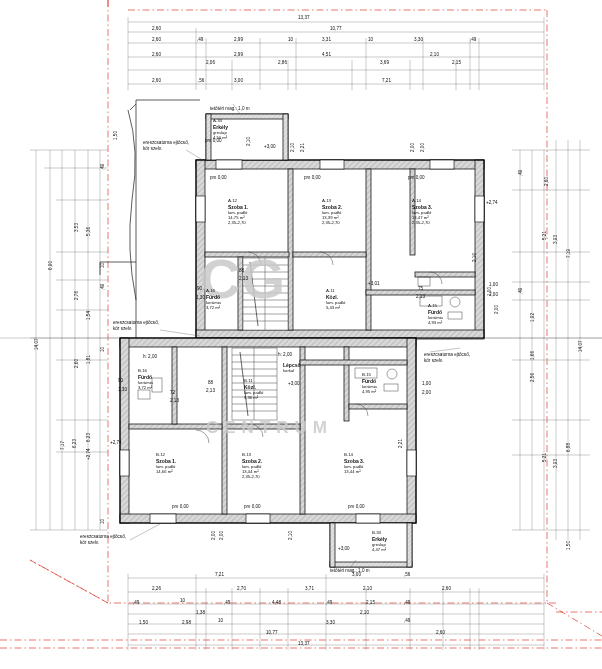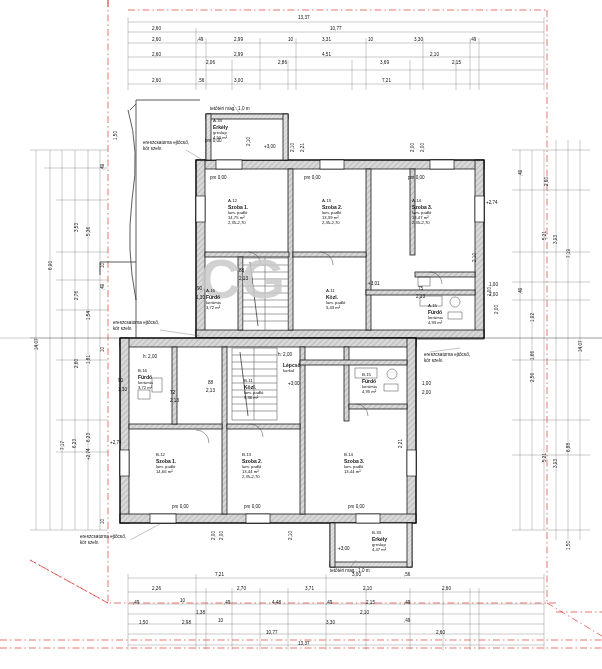--- a/index.html
+++ b/index.html
@@ -257,20 +257,21 @@
       <path d="M 186 150 L 206 162"></path>
       <path d="M 160 330 L 200 336"></path>
       <path d="M 130 540 L 160 524"></path>
       <path d="M 430 352 L 460 348"></path>
       <path d="M 233 104 L 240 114"></path>
       <path d="M 350 568 L 356 560"></path>
     </g>
   </svg>
 
   <div class="wm wm1">CG</div>
+  <div class="wm wm2">CENTRUM</div>
 
   <div class="dim" style="left:298px;top:15px;">13,37</div>
   <div class="dim" style="left:152px;top:26px;">2,60</div>
   <div class="dim" style="left:330px;top:26px;">10,77</div>
   <div class="dim" style="left:152px;top:37px;">2,60</div>
   <div class="dim" style="left:197px;top:37px;">,49</div>
   <div class="dim" style="left:234px;top:37px;">2,99</div>
   <div class="dim" style="left:288px;top:37px;">10</div>
   <div class="dim" style="left:322px;top:37px;">3,31</div>
   <div class="dim" style="left:368px;top:37px;">10</div>

